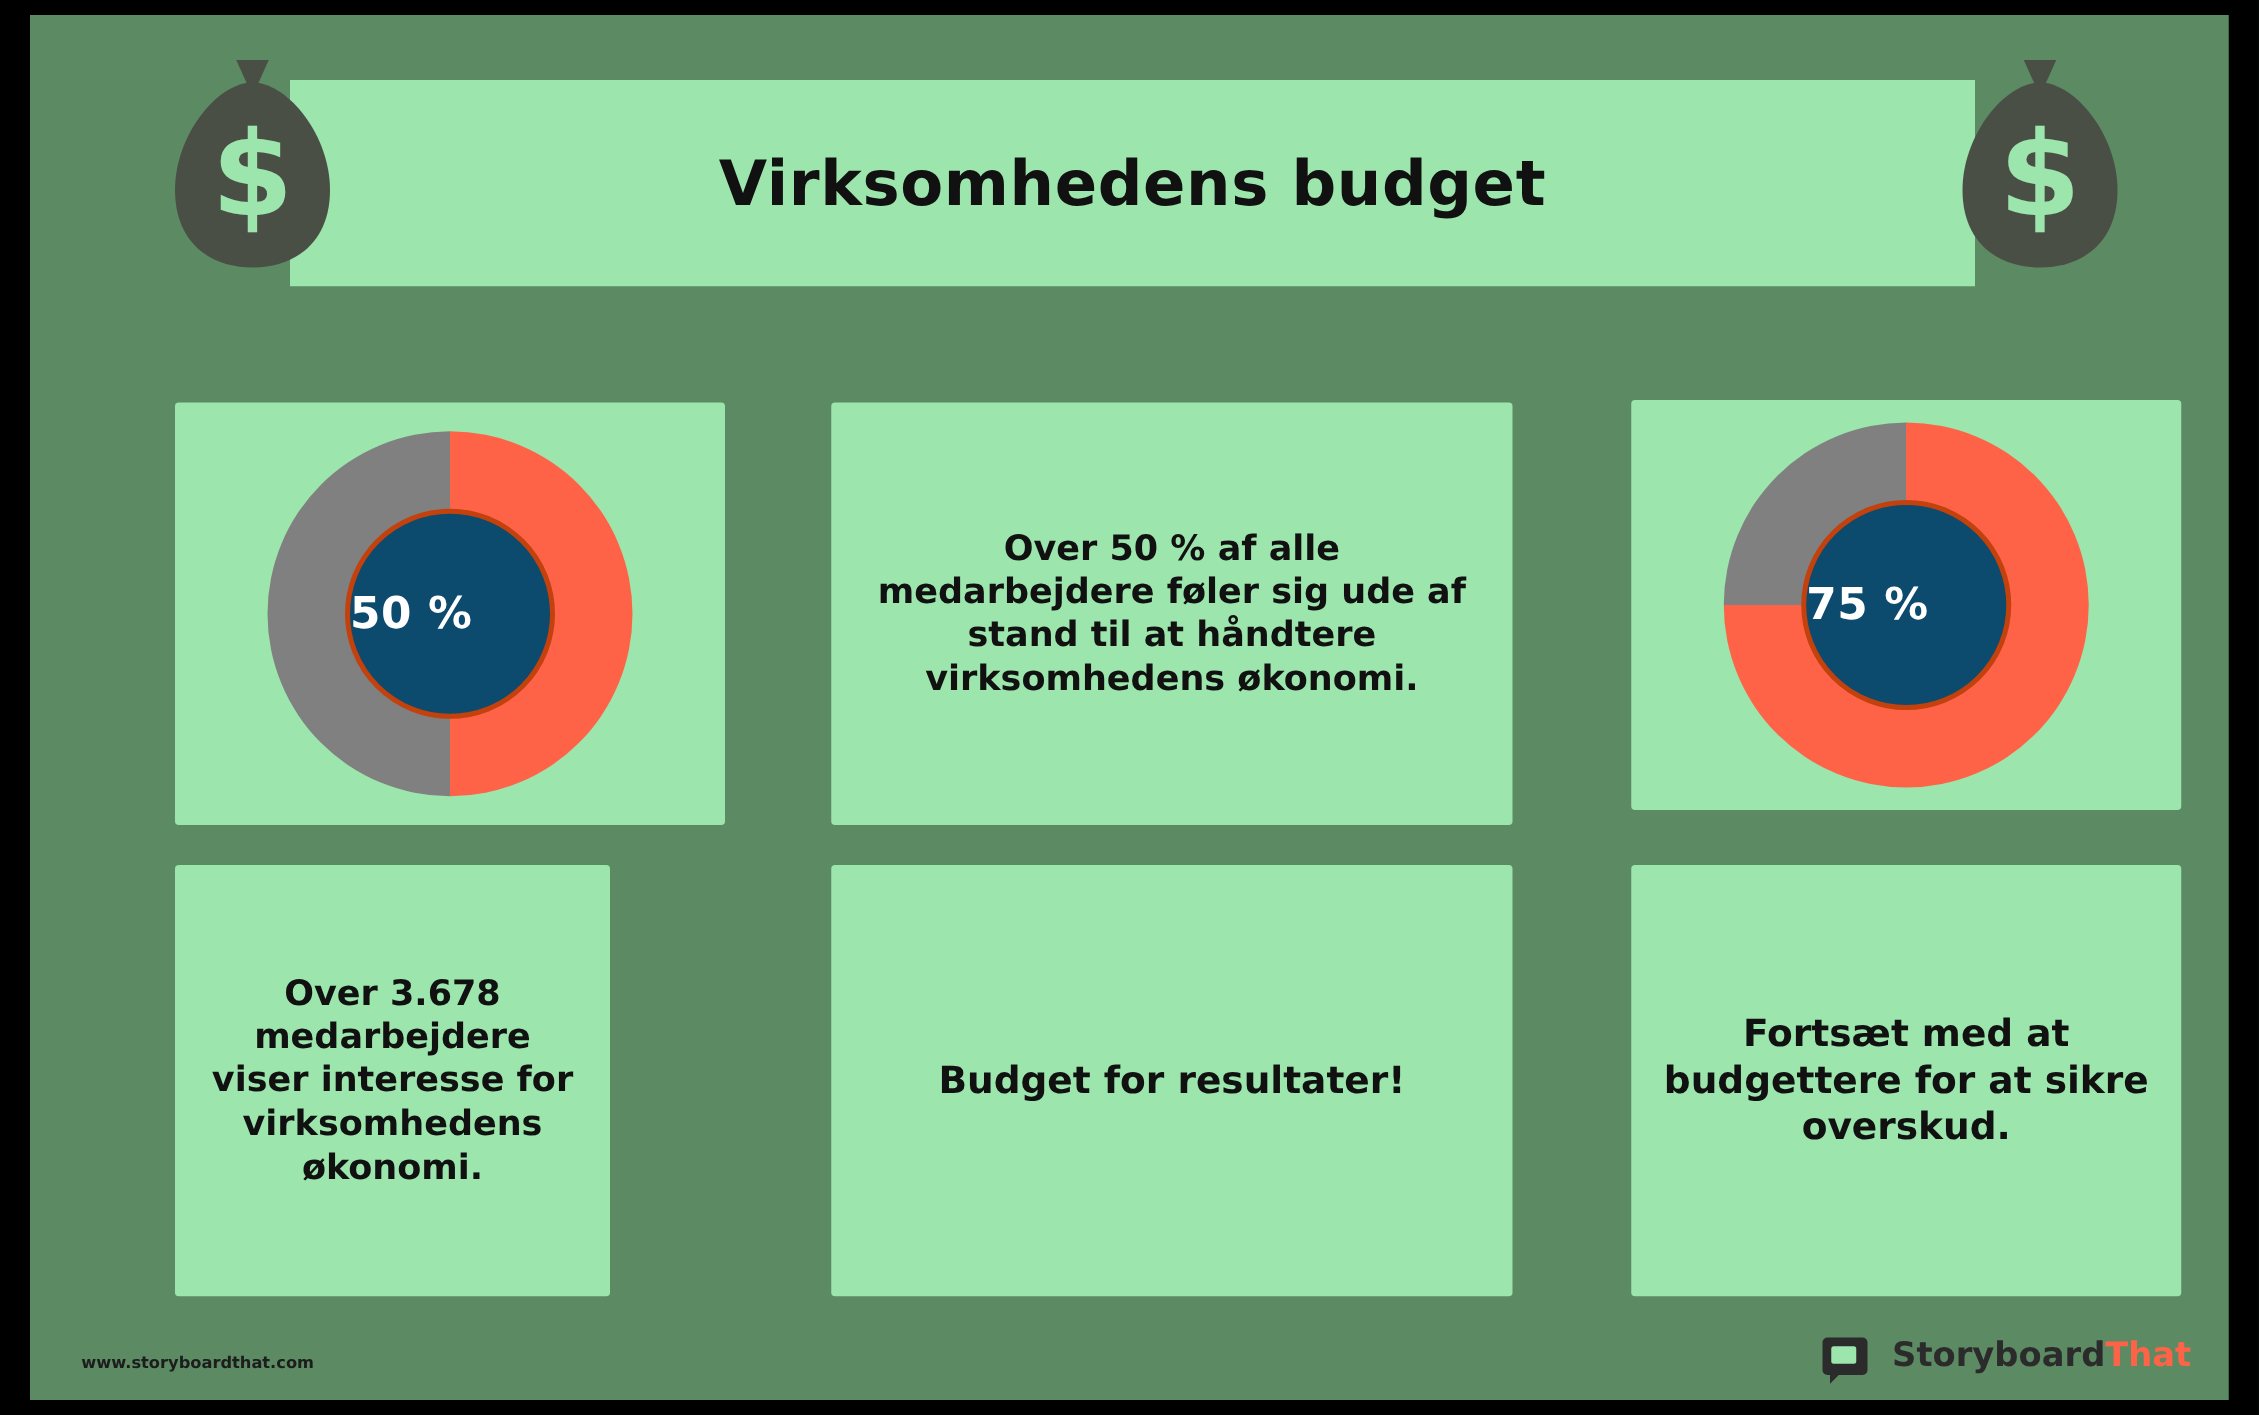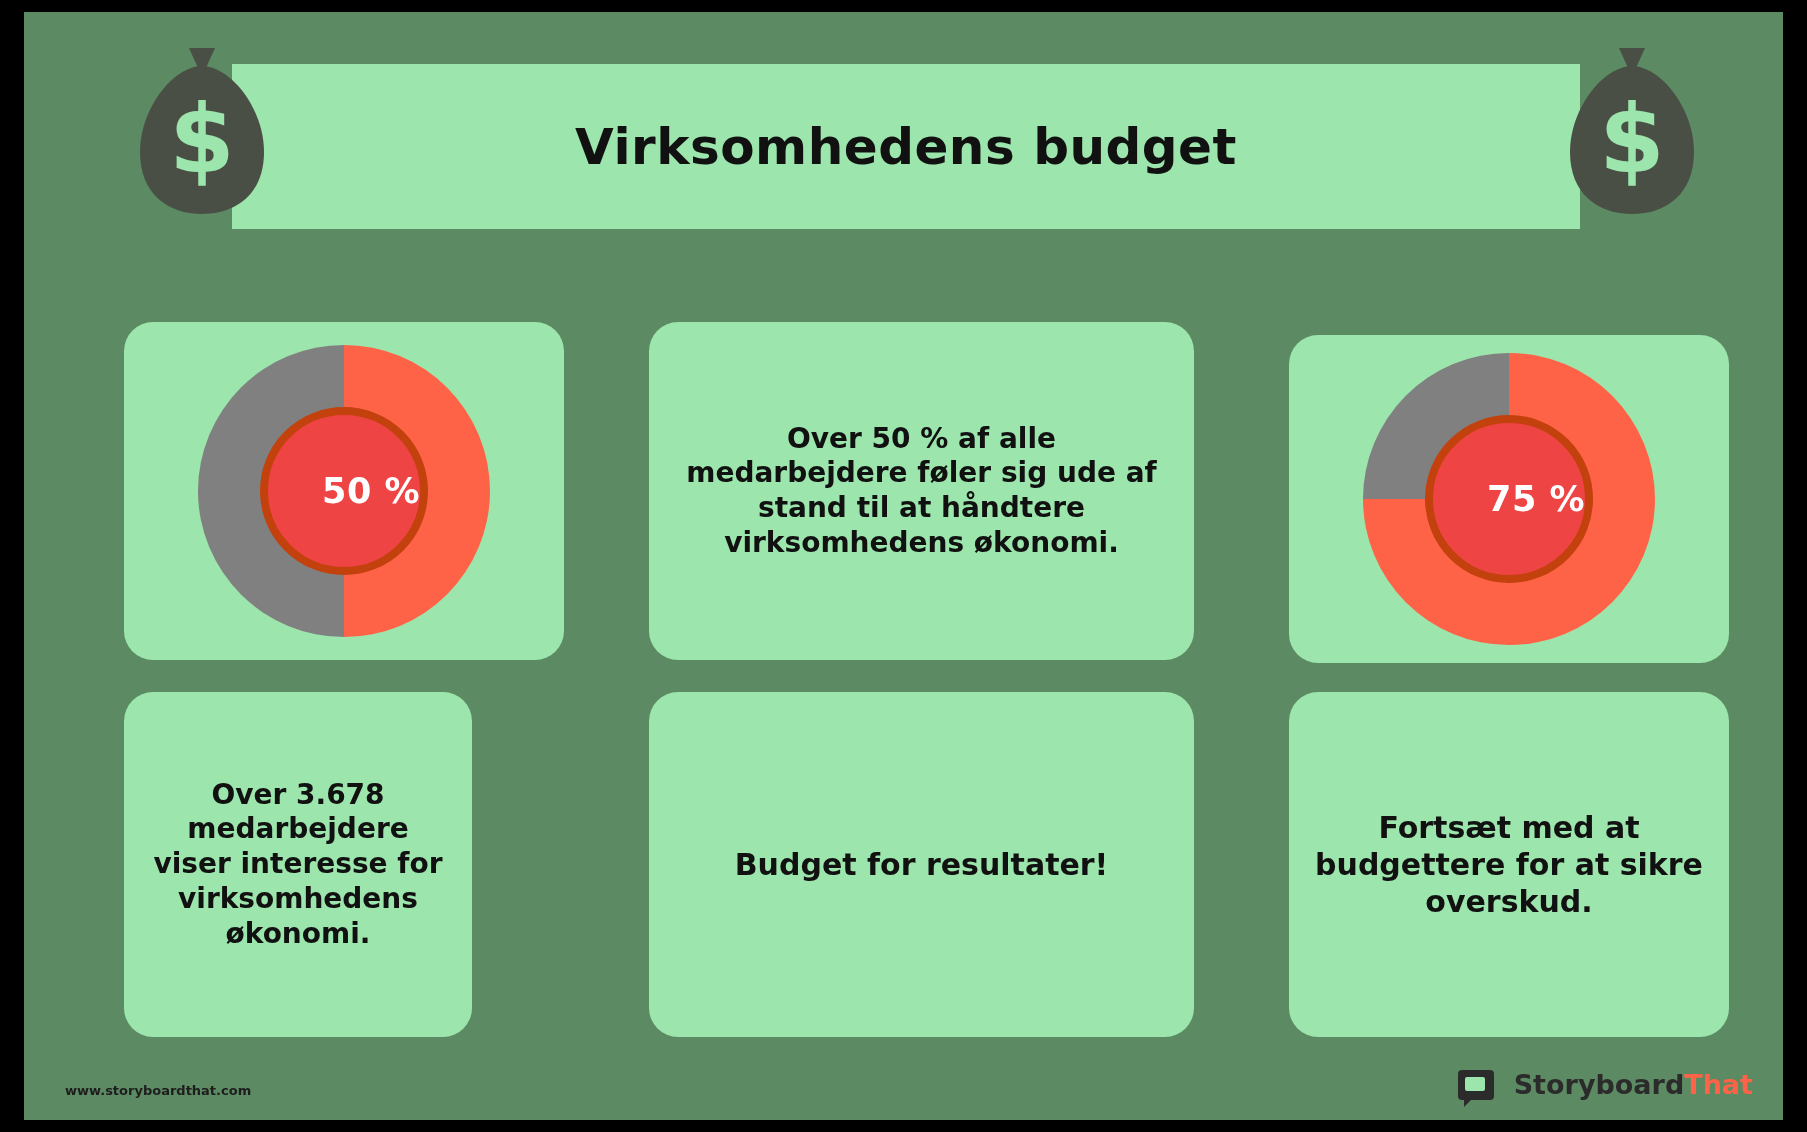--- a/index.html
+++ b/index.html
@@ -50,25 +50,26 @@
     width: 136px;
     height: 176px;
   }
   .moneybag.left { left: 110px; top: 30px; }
   .moneybag.right { left: 1540px; top: 30px; }
 
   
   .card {
     position: absolute;
     background: #9ce5ac;
-    border-radius: 29px;
+    border-radius: 3px;
+    margin-left: 16px;
   }
   .card-top-1 { left: 100px;  top: 310px; width: 440px; height: 338px; }
   .card-top-2 { left: 625px;  top: 310px; width: 545px; height: 338px; }
-  .card-top-3 { left: 1265px; top: 323px; width: 440px; height: 328px; }
+  .card-top-3 { left: 1265px; top: 308px; width: 440px; height: 328px; }
   .card-bot-1 { left: 100px;  top: 680px; width: 348px; height: 345px; }
   .card-bot-2 { left: 625px;  top: 680px; width: 545px; height: 345px; }
   .card-bot-3 { left: 1265px; top: 680px; width: 440px; height: 345px; }
 
   .card-text {
     position: absolute;
     left: 0; top: 0; right: 0; bottom: 0;
     display: flex;
     align-items: center;
     justify-content: center;
@@ -100,26 +101,26 @@
     border-radius: 50%;
   }
   .donut-hole {
     position: absolute;
     left: 50%;
     top: 50%;
     transform: translate(-50%, -50%);
     width: 168px;
     height: 168px;
     border-radius: 50%;
-    background: #ef4444;
-    border: 8px solid #c2410c;
+    background: #0c4a6e;
+    border: 4px solid #c2410c;
     box-sizing: border-box;
     display: flex;
     align-items: center;
-    justify-content: flex-end;
+    justify-content: flex-start;
   }
   .donut-label {
     font-family: "DejaVu Sans", sans-serif;
     font-weight: bold;
     font-size: 35px;
     color: #ffffff;
     letter-spacing: 0.5px;
   }
 
   

